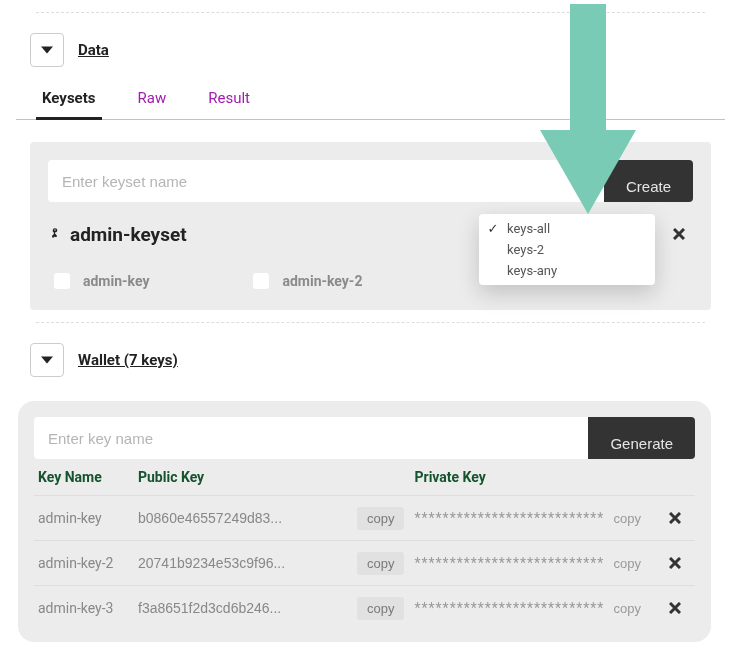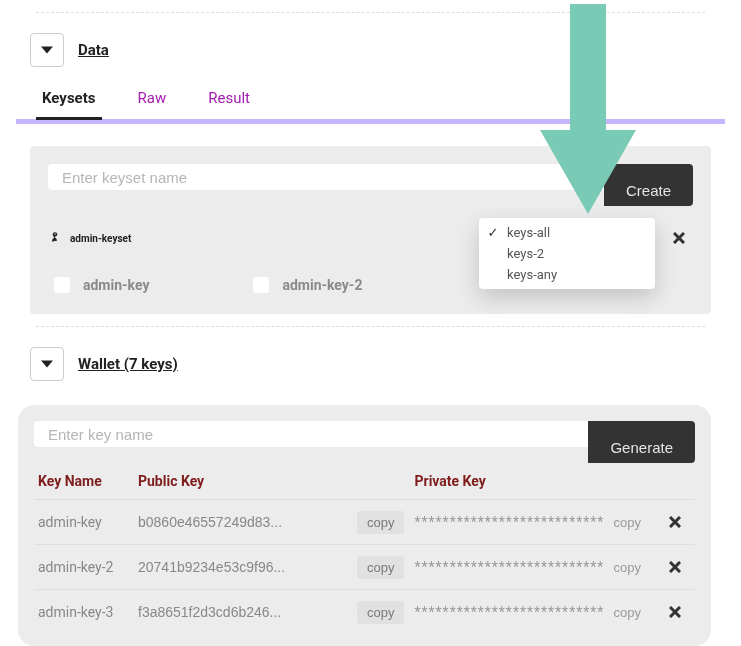--- a/index.html
+++ b/index.html
@@ -31,21 +31,21 @@
     background: #fff;
     display: flex; align-items: center; justify-content: center;
     cursor: pointer;
   }
   .caret-btn svg { width: 12px; height: 12px; fill: #222; }
   .section-title { font-weight: 700; font-size: 15px; }
   .tabs {
     display: flex;
     gap: 30px;
     padding: 0 20px;
-    border-bottom: 5px solid #c4b5fd;
+    border-bottom: 1px solid #c4b5fd;
     font-size: 15px;
   }
   .tab {
     padding: 8px 6px 10px 6px;
     color: #a21caf;
     cursor: pointer;
     font-weight: 400;
   }
   .tab.active {
     color: #222;
@@ -55,21 +55,21 @@
   }
   .panel {
     background: #ececec;
     border-radius: 4px;
     padding: 18px;
     margin: 22px 14px 12px 14px;
   }
   .input-row { display: flex; }
   .text-input {
     flex: 1;
-    height: 26px;
+    height: 42px;
     border: none;
     border-radius: 4px 0 0 4px;
     padding: 8px 14px;
     font-size: 15px;
     color: #333;
     outline: none;
   }
   .text-input::placeholder { color: #b5b5b5; }
   .primary-btn {
     background: #333;
@@ -80,21 +80,21 @@
     font-size: 15px;
     cursor: pointer;
     height: 42px;
   }
   .keyset-block { margin-top: 18px; position: relative; }
   .keyset-title-row {
     display: flex; align-items: center; justify-content: space-between;
   }
   .keyset-title {
     display: flex; align-items: center; gap: 8px;
-    font-weight: 700; font-size: 10px;
+    font-weight: 700; font-size: 19px;
   }
   .keyset-title svg { width: 14px; height: 14px; fill: #222; }
   .x-btn {
     width: 28px; height: 28px;
     border: none; background: transparent;
     cursor: pointer;
     display: flex; align-items: center; justify-content: center;
   }
   .x-btn svg { width: 12px; height: 12px; stroke: #333; stroke-width: 3; }
   .key-checks {
@@ -141,21 +141,21 @@
   .page-rel { position: relative; }
   
   .wallet-panel {
     background: #ececec;
     border-radius: 16px;
     padding: 16px 16px 12px 16px;
     margin: 10px 14px 0 2px;
   }
   .wallet-table { width: 100%; border-collapse: collapse; font-size: 14px; }
   .wallet-table th {
-    text-align: left; font-weight: 700; padding: 10px 6px 10px 4px; color: #7f1d1d;
+    text-align: left; font-weight: 700; padding: 10px 6px 10px 4px; color: #14532d;
     border-bottom: 1px solid rgba(0,0,0,0.06);
   }
   .wallet-table td {
     padding: 8px 6px 8px 4px; color: #888;
     border-top: 1px solid rgba(0,0,0,0.06);
     white-space: nowrap;
   }
   .mono { font-family: Liberation Sans, sans-serif; }
   .copy-btn {
     background: #e1e1e1;

